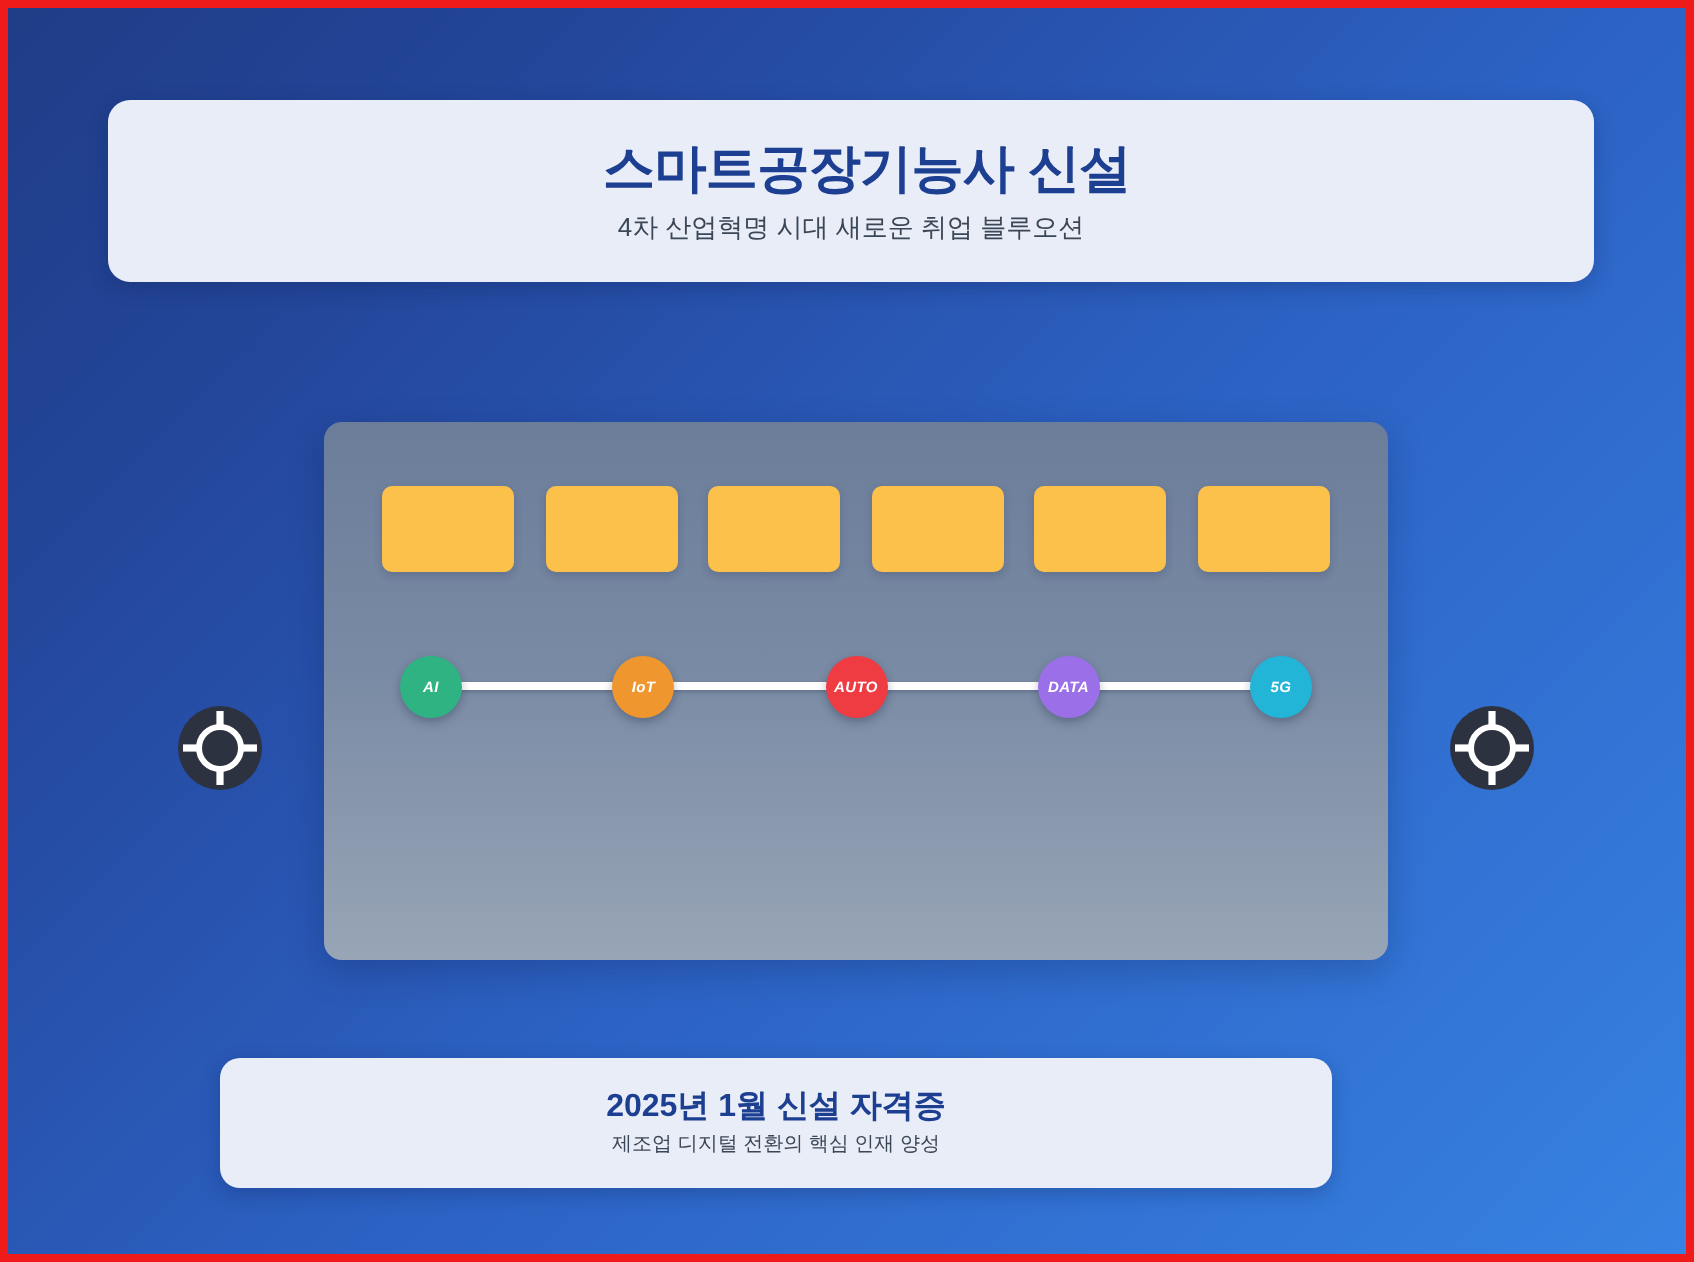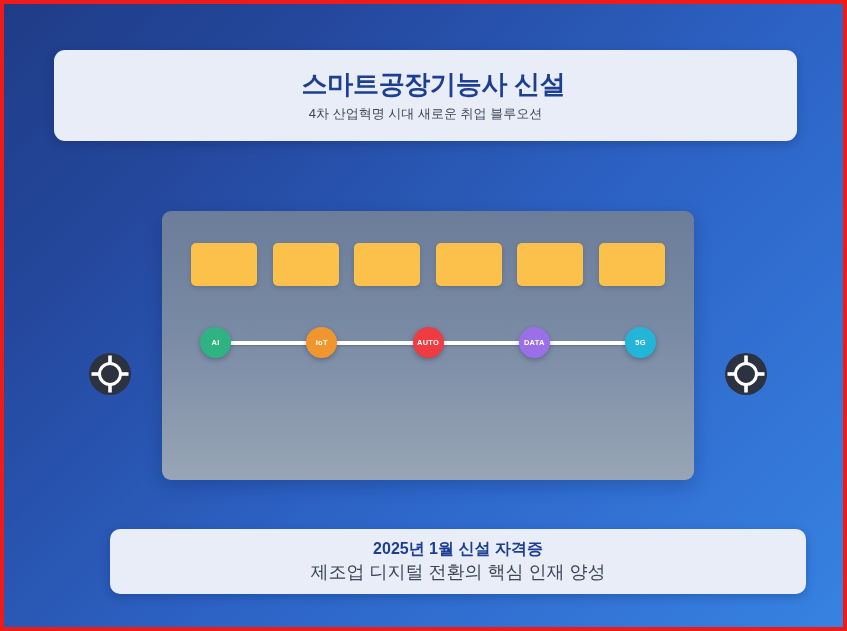--- a/index.html
+++ b/index.html
@@ -84,21 +84,23 @@
   }
 
   
   .node-chain {
     position: absolute;
     left: 38px;
     top: 116px;
     width: 456px;
     height: 32px;
     display: flex;
+    align-items: center;
     justify-content: space-between;
+    font-style: italic;
   }
 
   .chain-line {
     position: absolute;
     left: 16px;
     right: 16px;
     top: 50%;
     height: 4px;
     margin-top: -2px;
     background: #ffffff;
@@ -130,42 +132,42 @@
     top: 348px;
   }
   .crosshair.left  { left: 84px; }
   .crosshair.right { left: 720px; }
 
   
   .footer-card {
     position: absolute;
     left: 106px;
     top: 525px;
-    width: 696px;
+    width: 556px;
     height: 65px;
     background: #e9edf7;
     border-radius: 10px;
     box-shadow: 0 3px 10px rgba(10, 25, 70, 0.25);
     display: flex;
     flex-direction: column;
     align-items: center;
     justify-content: center;
     box-sizing: border-box;
   }
 
   .footer-title {
     font-size: 16px;
     font-weight: bold;
     color: #1d3f91;
     line-height: 1.2;
     margin-bottom: 4px;
   }
 
   .footer-subtitle {
-    font-size: 18px;
+    font-size: 10px;
     font-weight: normal;
     color: #3b4757;
     line-height: 1.2;
   }
 </style>
 </head>
 <body>
 
 <div id="screenshot">
 

